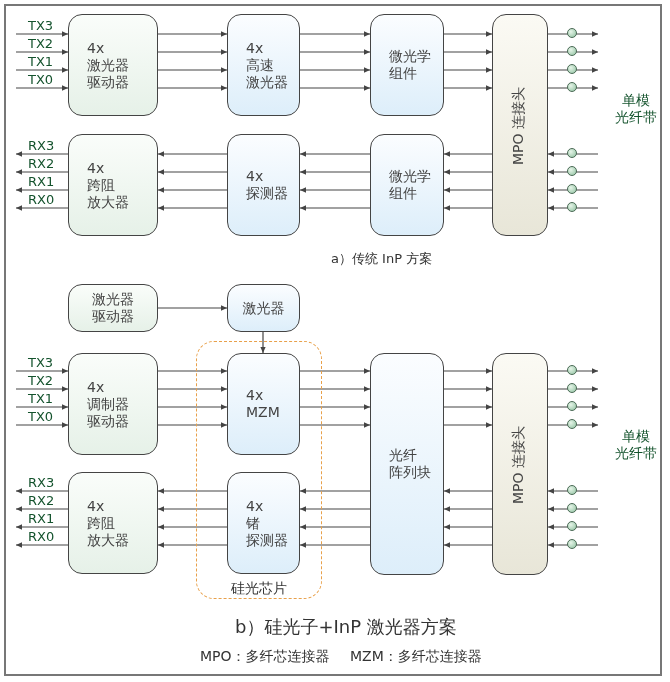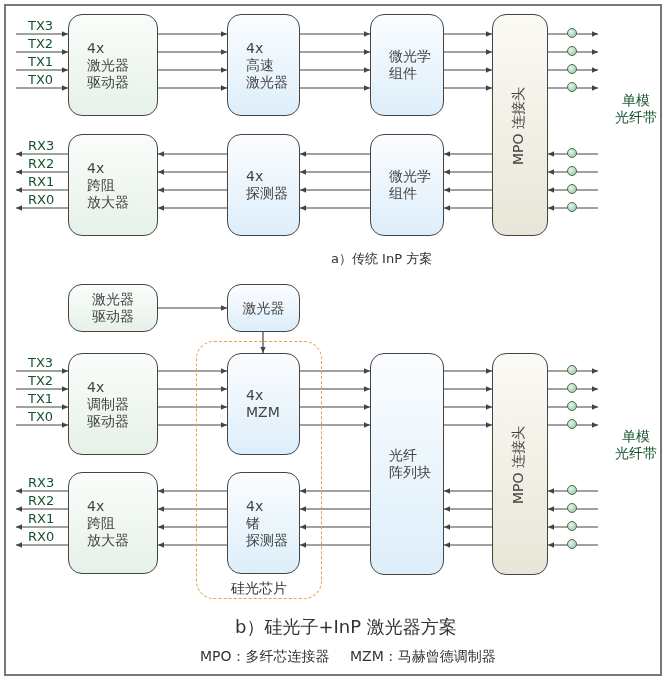--- a/index.html
+++ b/index.html
@@ -183,21 +183,21 @@
 </div>
 <div class="box beige" style="left:492px;top:353px;width:56px;height:222px;"></div>
 <div class="vert" style="left:470px;top:455px;width:100px;height:20px;text-align:center;">MPO 连接头</div>
 <div class="lbl" style="left:606px;top:428px;width:60px;text-align:center;line-height:17px;font-size:14px;">
   <div>单模</div>
     <div>光纤带</div>
 </div>
 <div class="cap" style="left:235px;top:615px;font-size:18px;">b）硅光子+InP 激光器方案</div>
 
 <div class="cap" style="left:168px;top:648px;font-size:14px;margin-left:32px;">MPO：多纤芯连接器</div>
-<div class="cap" style="left:350px;top:648px;font-size:14px;">MZM：马赫曾德调制器</div>
+<div class="cap" style="left:350px;top:648px;font-size:14px;">MZM：多纤芯连接器</div>
 
 <div id="labels">
     <div class="lbl" style="left: 28px; top: 19px;">TX3</div>
     <div class="lbl" style="left: 28px; top: 139px;">RX3</div>
     <div class="lbl" style="left: 28px; top: 37px;">TX2</div>
     <div class="lbl" style="left: 28px; top: 157px;">RX2</div>
     <div class="lbl" style="left: 28px; top: 55px;">TX1</div>
     <div class="lbl" style="left: 28px; top: 175px;">RX1</div>
     <div class="lbl" style="left: 28px; top: 73px;">TX0</div>
     <div class="lbl" style="left: 28px; top: 193px;">RX0</div>

